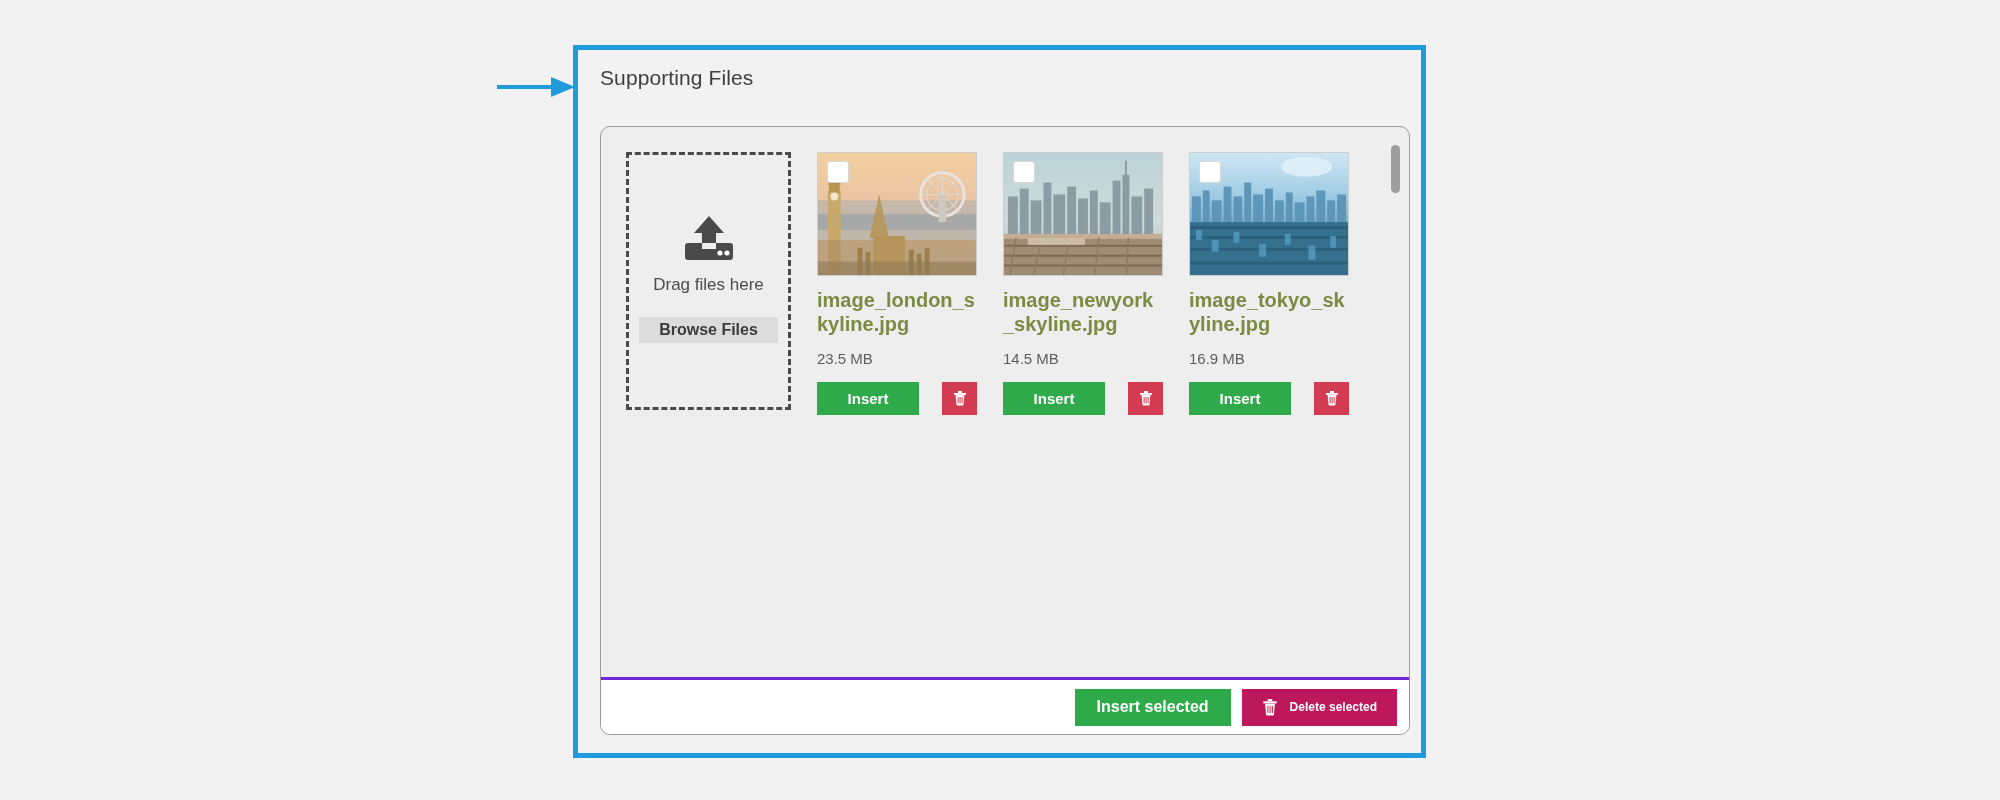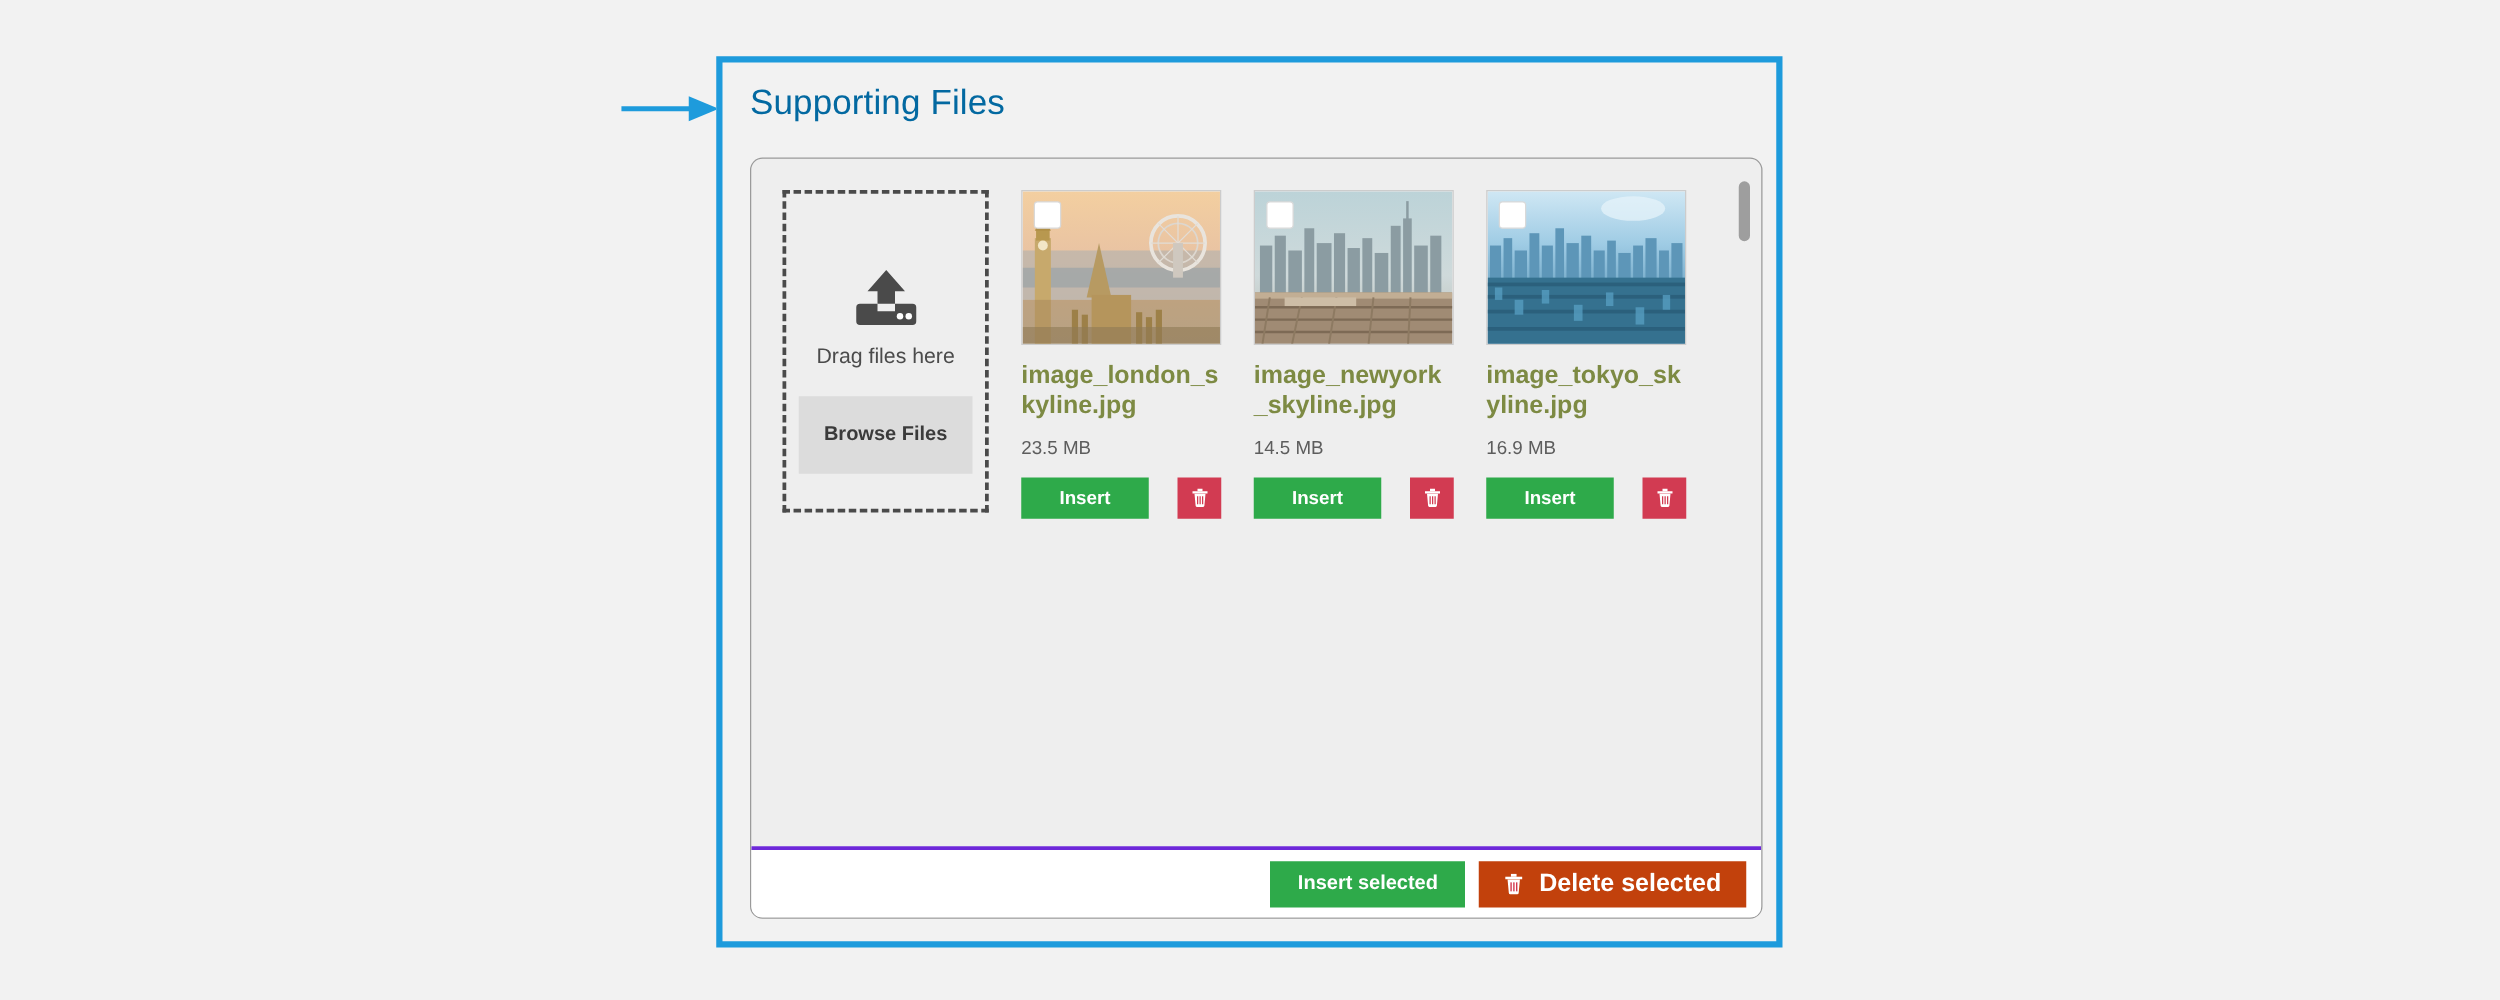--- a/index.html
+++ b/index.html
@@ -37,23 +37,23 @@
     height: 713px;
     border: 5px solid #1e9bdc;
     background: #f2f2f2;
     box-sizing: border-box;
   }
 
   #panel-title {
     position: absolute;
     left: 22px;
     top: 16px;
-    font-size: 28px;
+    font-size: 21px;
     font-weight: 400;
-    color: #0369a1;
+    color: #404040;
     letter-spacing: 0.1px;
     white-space: nowrap;
   }
 
   
   #file-manager {
     position: absolute;
     left: 22px;
     top: 76px;
     width: 810px;
@@ -102,21 +102,21 @@
     margin-top: 14px;
     font-size: 17px;
     color: #4b4b4b;
     white-space: nowrap;
   }
 
   #browse-files-button {
     margin-top: 22px;
     background: #dcdcdc;
     border: none;
-    padding: 22px 20px;
+    padding: 4px 20px;
     font-size: 16px;
     font-weight: bold;
     color: #3b3b3b;
     font-family: "Liberation Sans", sans-serif;
     cursor: pointer;
   }
 
   
   .file-card {
     width: 160px;
@@ -229,26 +229,26 @@
     border: none;
     height: 37px;
     padding: 0 22px;
     font-size: 16px;
     font-weight: bold;
     font-family: "Liberation Sans", sans-serif;
     cursor: pointer;
   }
 
   #delete-selected-button {
-    background: #c2410c;
+    background: #be185d;
     color: #ffffff;
     border: none;
     height: 37px;
     padding: 0 20px;
-    font-size: 20px;
+    font-size: 12px;
     font-weight: bold;
     font-family: "Liberation Sans", sans-serif;
     display: flex;
     align-items: center;
     gap: 12px;
     cursor: pointer;
   }
 </style>
 </head>
 <body>

